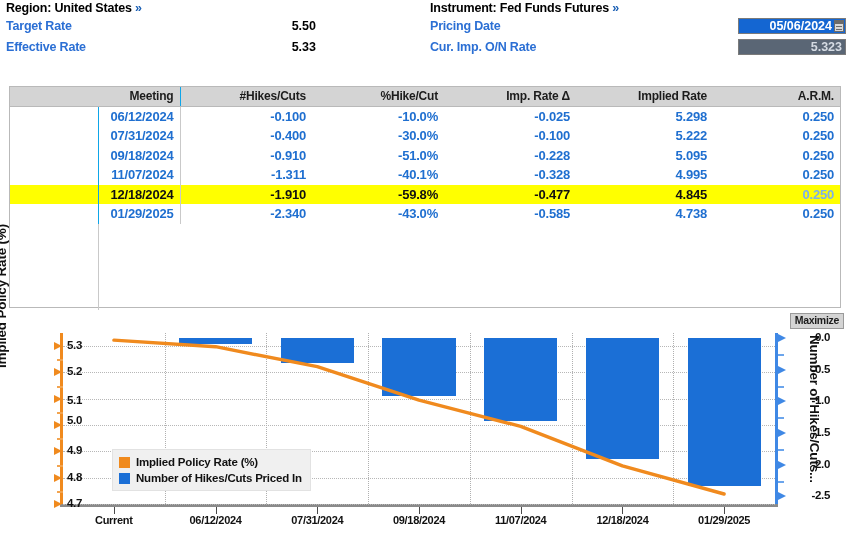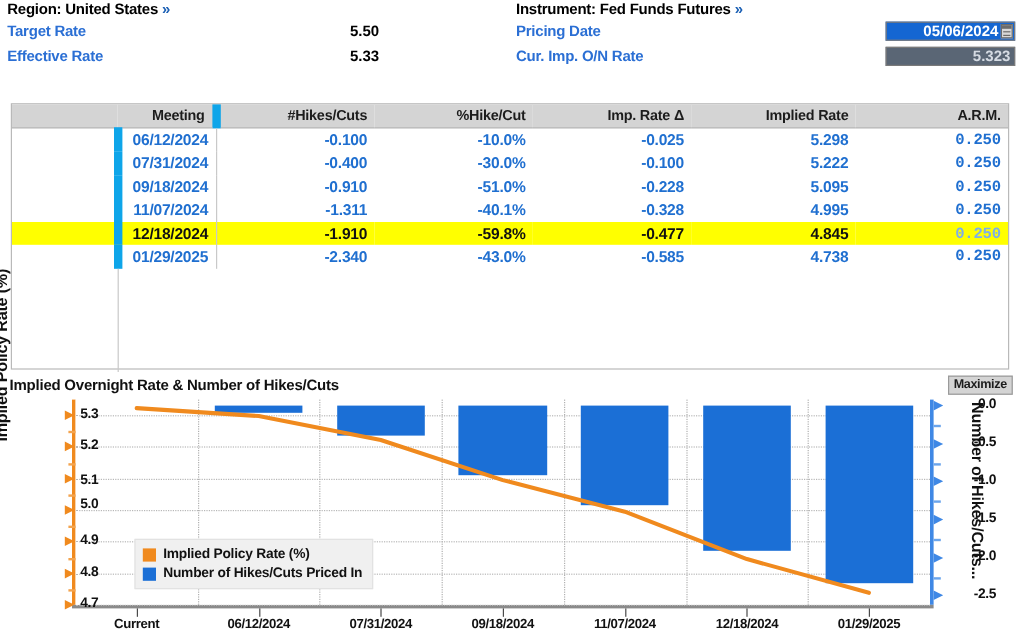--- a/index.html
+++ b/index.html
@@ -84,23 +84,23 @@
     height:19.5px; color:#1f6fd0; letter-spacing:-0.2px;
     white-space:nowrap;
   }
   col.c-pad { width:88px; }
   col.c-meeting { width:82px; }
   col.c-hikes { width:132px; }
   col.c-pct { width:132px; }
   col.c-delta { width:132px; }
   col.c-implied { width:137px; }
   col.c-arm { width:127px; }
-  td.pad-cell, th.pad-cell { border-right:7px solid #0ea5e9; }
+  td.pad-cell, th.pad-cell { border-right:1px solid #0ea5e9; }
   .vsep { border-right:1px solid #c9c9c9; }
-  td.arm { color:#7eb0e8;font-family:Liberation Mono, monospace; }
+  td.arm { color:#7eb0e8; }
   tr.hl td { background:#ffff00; color:#111111; }
   tr.hl td.arm { background:#ffff00; color:#7eb0e8; }
   .filler-row td { height:auto; border-right:none; }
   .filler-row td.pad-cell { border-right:1px solid #c9c9c9; }
 
   
   .chart-panel {
     position:absolute; left:0; top:312px; width:848px; height:225px;
     background:#fff;
   }
@@ -329,21 +329,20 @@
             <td style="height: 86px;">&nbsp;</td>
             <td style="height: 86px;">&nbsp;</td>
             <td style="height: 86px;">&nbsp;</td>
             <td style="height: 86px;">&nbsp;</td>
           </tr>
         </tbody>
     </table>
   </div>
 
   <div class="chart-panel">
-    <div class="chart-title">Implied Overnight Rate &amp; Number of Hikes/Cuts</div>
     <div class="maximize-btn">Maximize</div>
 
     <div class="ylabel-left">Implied Policy Rate (%)</div>
     <div class="ylabel-right">Number of Hikes/Cuts...</div>
 
     <div class="axis-left"></div>
     <div class="axis-right"></div>
     <div class="axis-bottom"></div>
 
     <div class="plot-area" id="plot">

